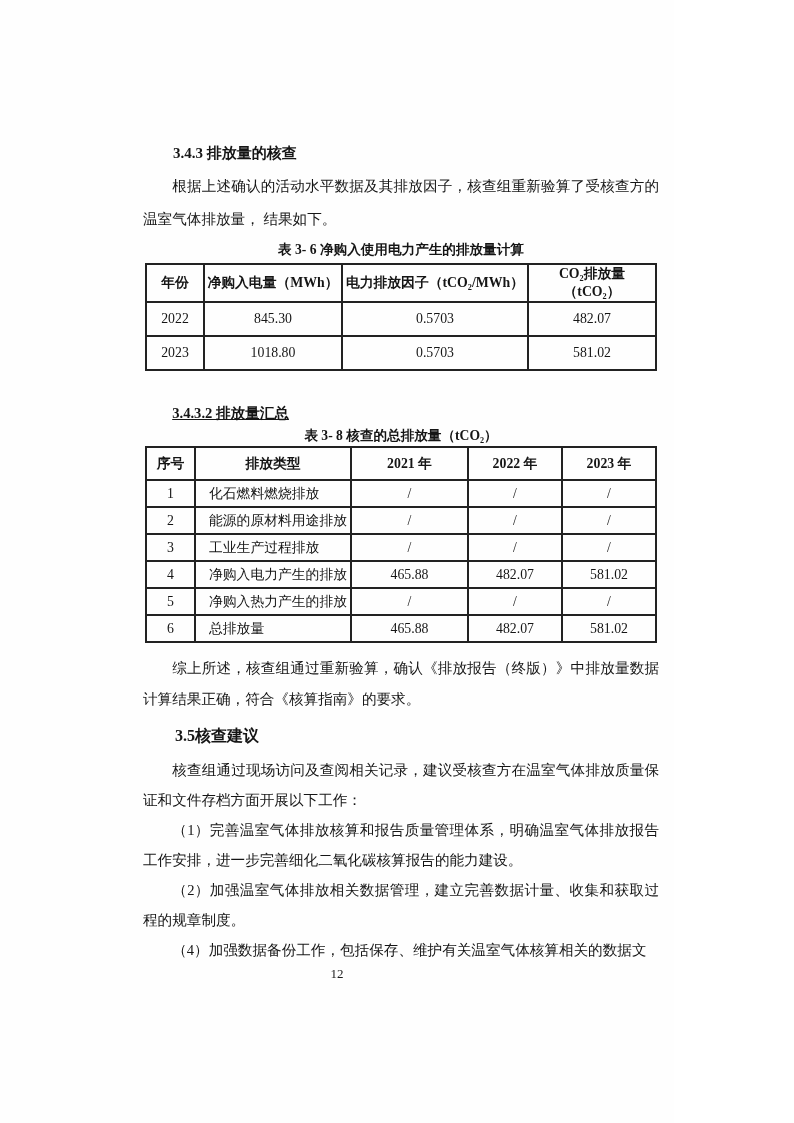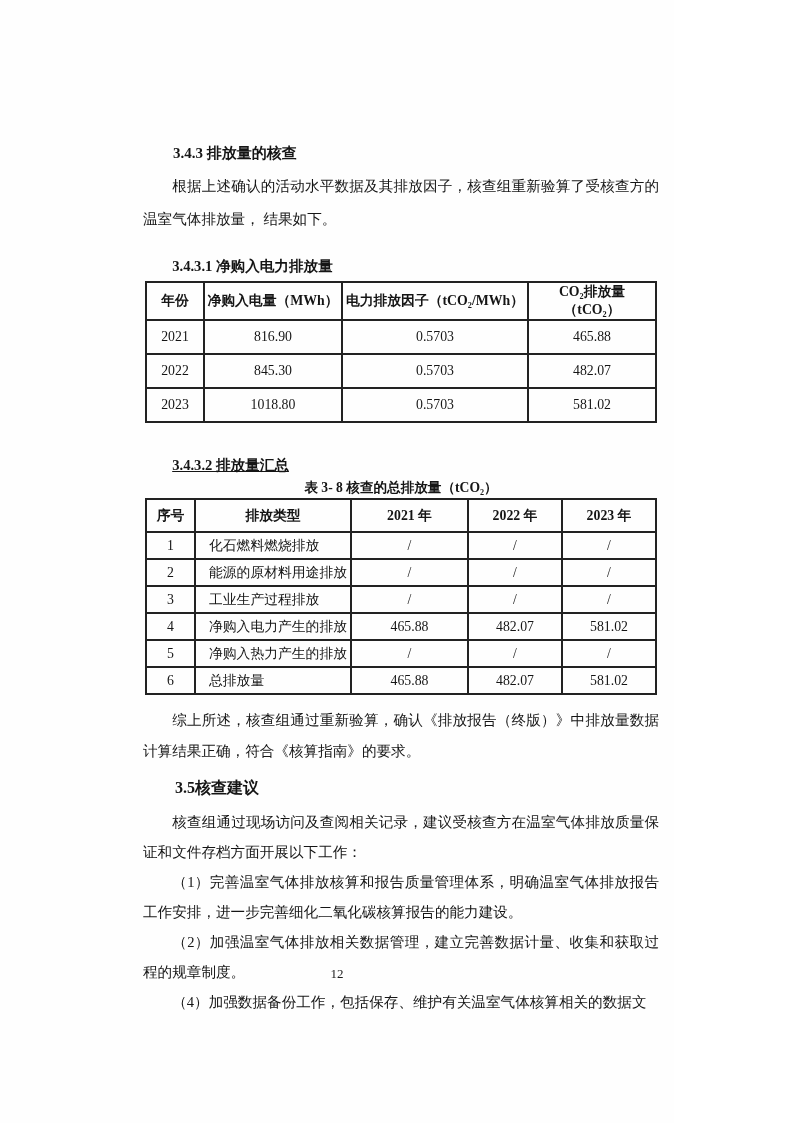--- a/index.html
+++ b/index.html
@@ -80,45 +80,39 @@
 </head>
 <body>
 
 <div class="page">
   <div class="content">
 
     <h3 class="h-sec">3.4.3 排放量的核查</h3>
 
     <p class="para">根据上述确认的活动水平数据及其排放因子，核查组重新验算了受核查方的温室气体排放量， 结果如下。</p>
 
-    <h4 class="h-sub">3.4.3.1 净购入电力排放量</h4>
-
+
+    <div class="tbl-title">表 3- 6 净购入使用电力产生的排放量计算</div>
 
     <table class="t1">
       <colgroup>
         <col style="width:58px">
           <col style="width:138px">
           <col style="width:186px">
           <col style="width:128px">
       </colgroup>
       <thead>
         <tr>
           <th>年份</th>
           <th>净购入电量（MWh）</th>
           <th>电力排放因子（tCO₂/MWh）</th>
           <th>CO₂排放量（tCO₂）</th>
         </tr>
       </thead>
       <tbody>
-        <tr>
-          <td>2021</td>
-          <td>816.90</td>
-          <td>0.5703</td>
-          <td>465.88</td>
-        </tr>
         <tr>
           <td>2022</td>
           <td>845.30</td>
           <td>0.5703</td>
           <td>482.07</td>
         </tr>
         <tr>
           <td>2023</td>
           <td>1018.80</td>
           <td>0.5703</td>

